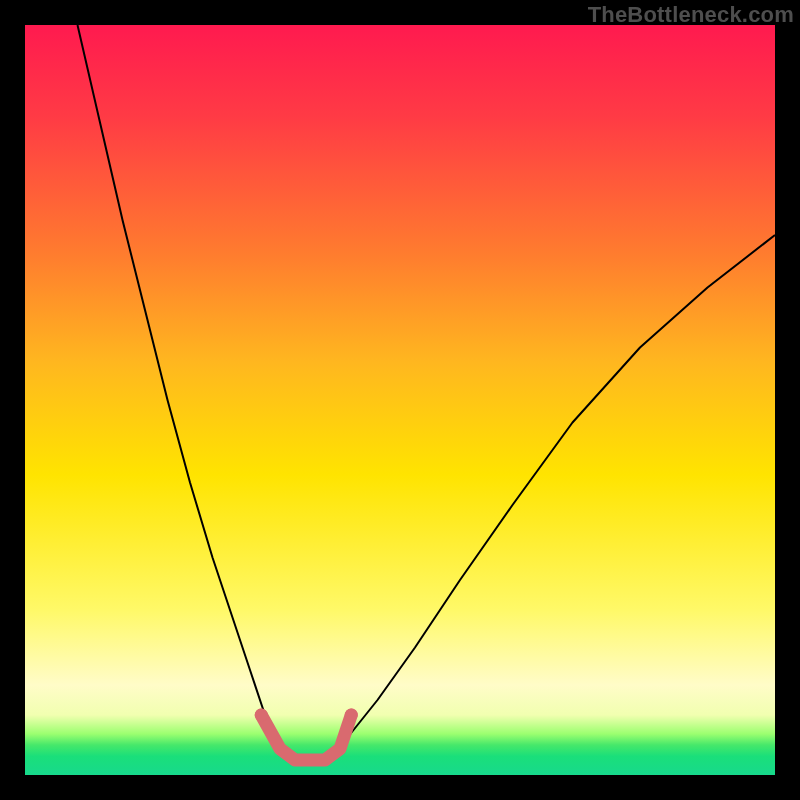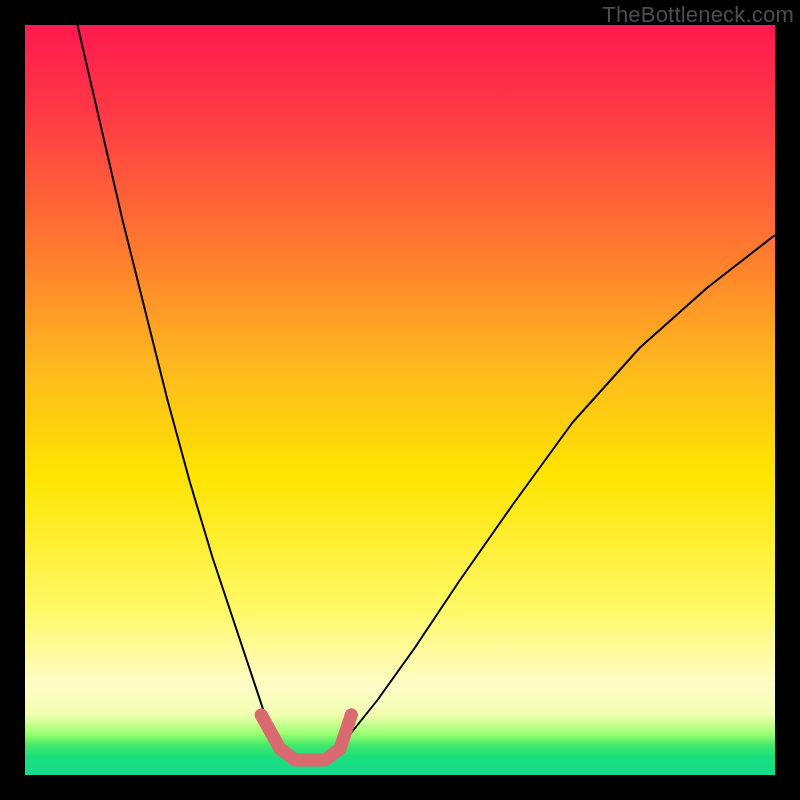--- a/index.html
+++ b/index.html
@@ -49,21 +49,21 @@
     inset: 0;
     width: 750px;
     height: 750px;
   }
   .watermark {
     position: absolute;
     top: 2px;
     right: 6px;
     color: #4e4e4e;
     font-size: 22px;
-    font-weight: 400;
+    font-weight: 700;
     letter-spacing: 0.2px;
     user-select: none;
   }
 </style>
 </head>
 <body>
 
 <div class="frame">
 
   <div class="plot-area">

